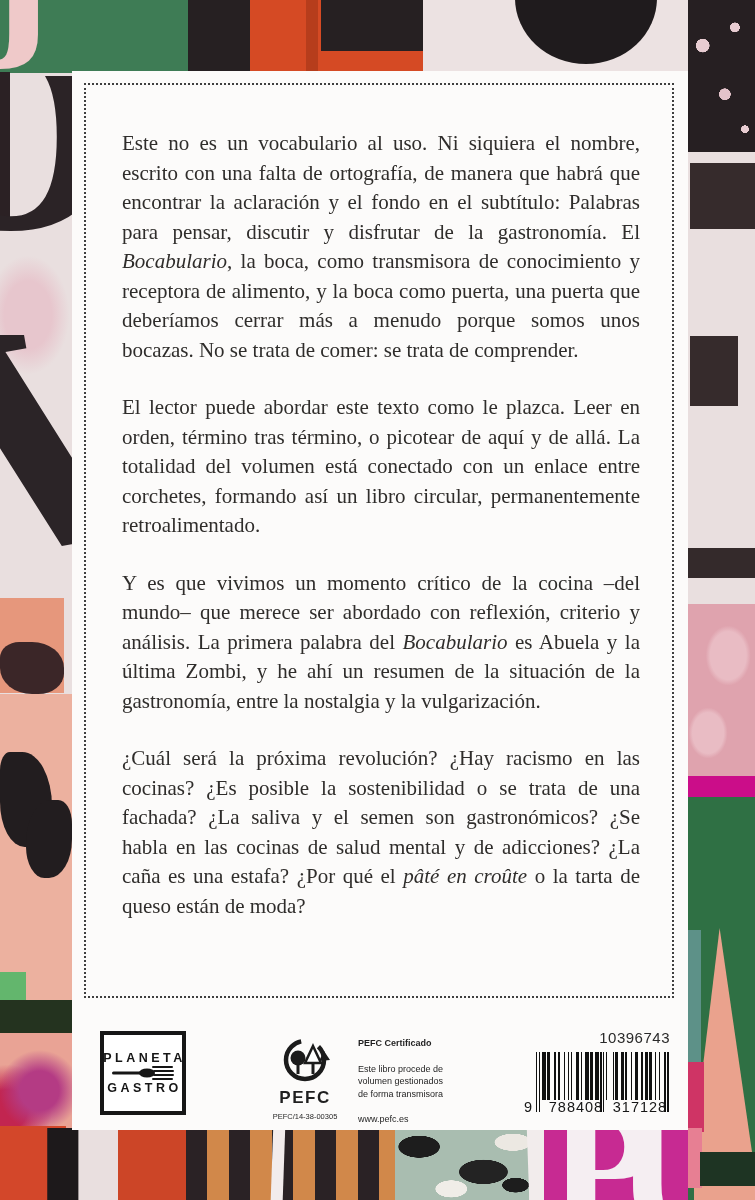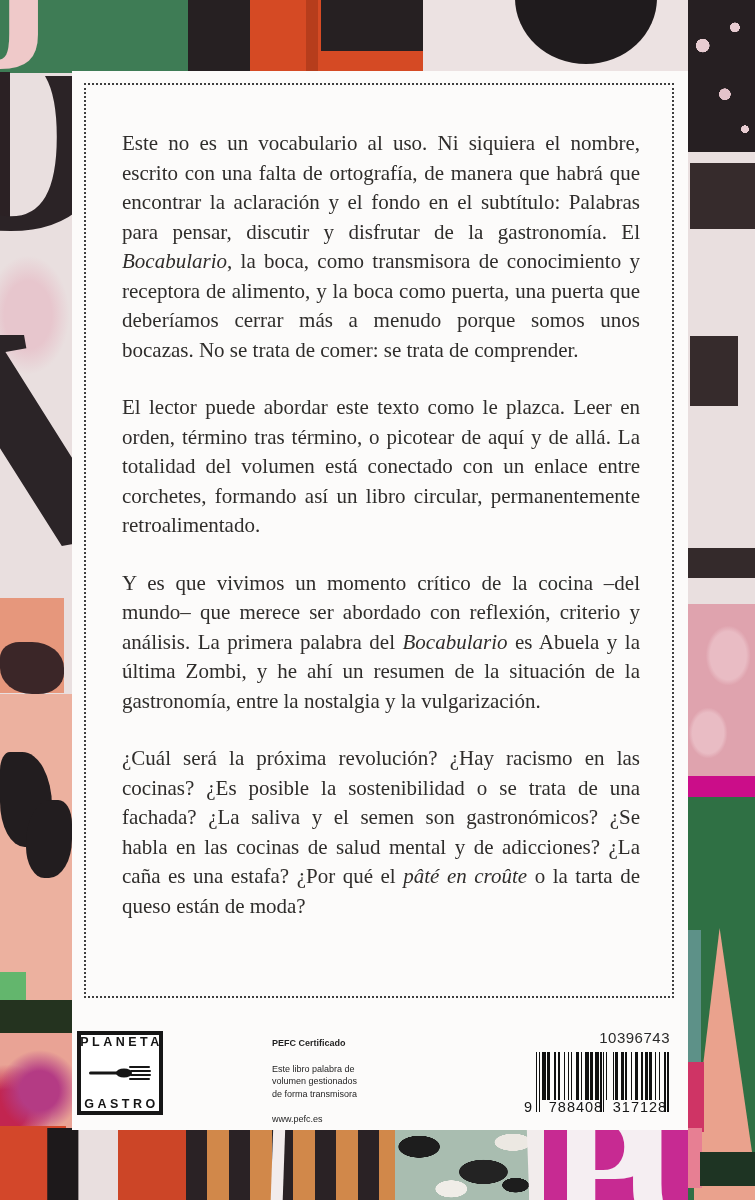--- a/index.html
+++ b/index.html
@@ -12,23 +12,23 @@
   
   .panel{position:absolute;left:72px;top:71px;width:616px;height:1059px;background:#fcfbfa;z-index:10;}
   .dotted{position:absolute;left:12px;top:12px;width:590px;height:915px;border:2px dotted #3f3f3f;box-sizing:border-box;}
   .blurb{position:absolute;left:36px;right:32px;top:44px;
          font-family:"Liberation Serif","DejaVu Serif",serif;font-size:21px;line-height:29.5px;
          color:#2f2d2b;text-align:justify;hyphens:auto;}
   .blurb p{margin:0 0 28px 0;}
   .blurb i{font-style:italic;}
 
   
-  .logo-box{position:absolute;left:5px;top:960px;width:86px;height:84px;border:4px solid #161616;
+  .logo-box{position:absolute;left:28px;top:960px;width:86px;height:84px;border:4px solid #161616;
             box-sizing:border-box;background:#fff;display:flex;flex-direction:column;
-            align-items:center;justify-content:space-between;}
+            align-items:center;justify-content:center;}
   .logo-box span{font-weight:bold;font-size:12.5px;letter-spacing:3.5px;text-indent:3px;color:#161616;}
 
   
   .pefc{position:absolute;left:200px;top:966px;display:flex;gap:20px;color:#1f1f1f;}
   .pefc-col1{width:66px;display:flex;flex-direction:column;align-items:center;}
   .pefc-word{font-weight:bold;font-size:17px;letter-spacing:1.5px;margin-top:1px;}
   .pefc-lic{font-size:7.5px;margin-top:4px;white-space:nowrap;}
   .pefc-col2{width:112px;font-size:9px;line-height:12.5px;}
   .pefc-title{font-weight:bold;margin-bottom:13px;}
   .pefc-url{margin-top:13px;}
@@ -130,24 +130,36 @@
           <rect x="80" y="2" width="42" height="4" rx="2"></rect>
           <rect x="82" y="10" width="42" height="4" rx="2"></rect>
           <rect x="82" y="18" width="42" height="4" rx="2"></rect>
           <rect x="80" y="26" width="42" height="4" rx="2"></rect>
         </g>
       </svg>
       <span>GASTRO</span>
     </div>
 
     <div class="pefc">
+      <div class="pefc-col1">
+        <svg width="52" height="50" viewBox="0 0 52 50" aria-hidden="true">
+          <circle cx="26" cy="23" r="19" fill="none" stroke="#1b1b1b" stroke-width="4.5" stroke-dasharray="100 20" transform="rotate(-45 26 23)"></circle>
+          <path d="M45 14 L51 23 L40 24 Z" fill="#1b1b1b"></path>
+          <circle cx="19" cy="21" r="7.5" fill="#1b1b1b"></circle>
+          <rect x="17.5" y="26" width="3" height="11" fill="#1b1b1b"></rect>
+          <path d="M34 9 L42 26 L26 26 Z" fill="#ffffff" stroke="#1b1b1b" stroke-width="2.5"></path>
+          <rect x="32.5" y="26" width="3" height="11" fill="#1b1b1b"></rect>
+        </svg>
+        <div class="pefc-word">PEFC</div>
+        <div class="pefc-lic">PEFC/14-38-00305</div>
+      </div>
       <div class="pefc-col2">
         <div class="pefc-title">PEFC Certificado</div>
         <div class="pefc-body">
-          <div>Este libro palabra de</div>
+          <div>Este libro procede de</div>
           <div>volumen gestionados</div>
           <div>de forma transmisora</div>
         </div>
         <div class="pefc-url">www.pefc.es</div>
       </div>
     </div>
 
     <div class="barcode">
       <div class="sku">10396743</div>
       <div class="bars-wrap">

